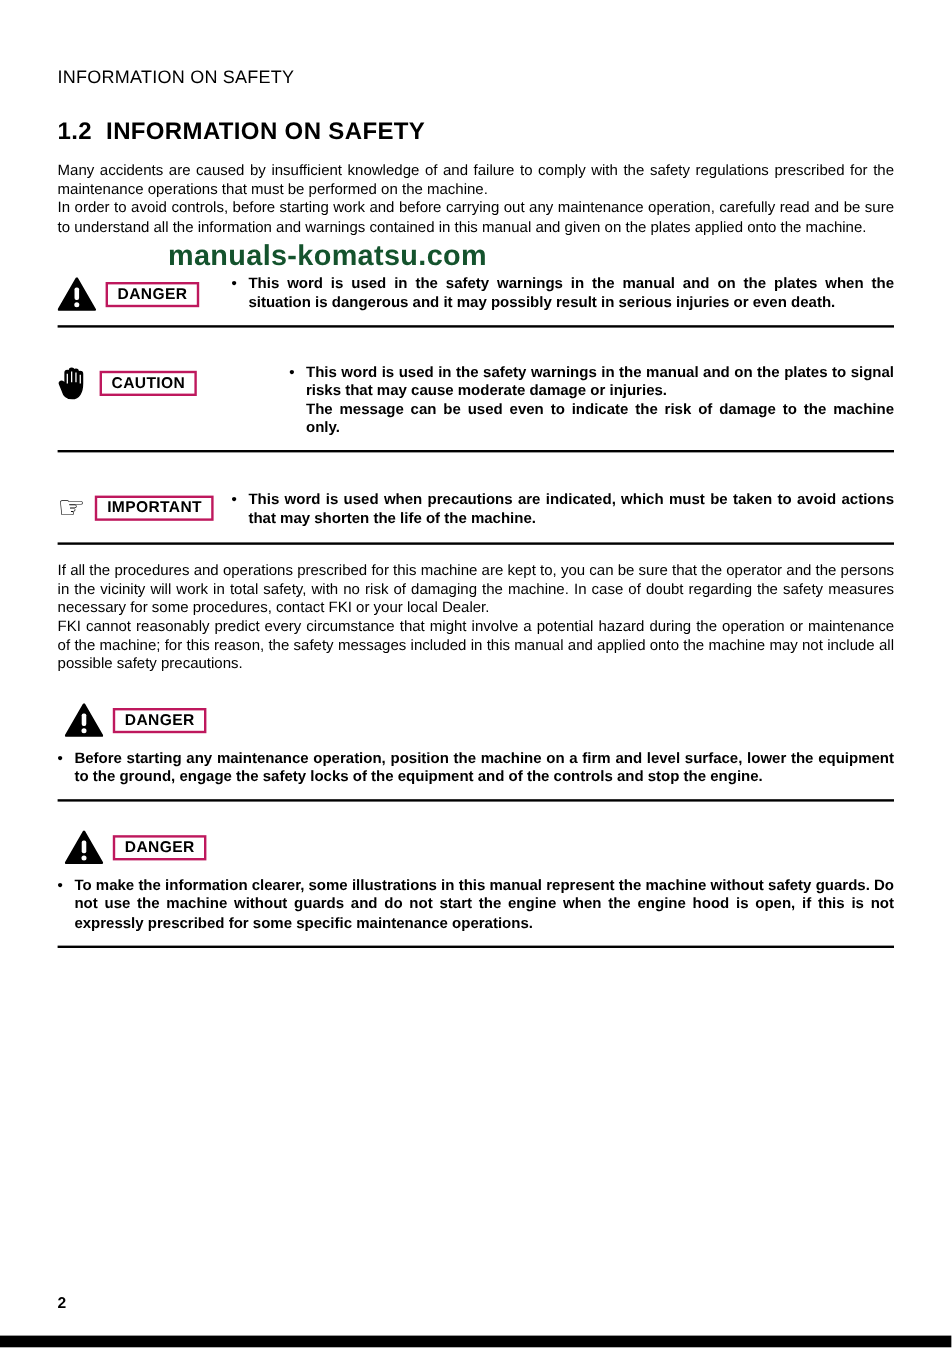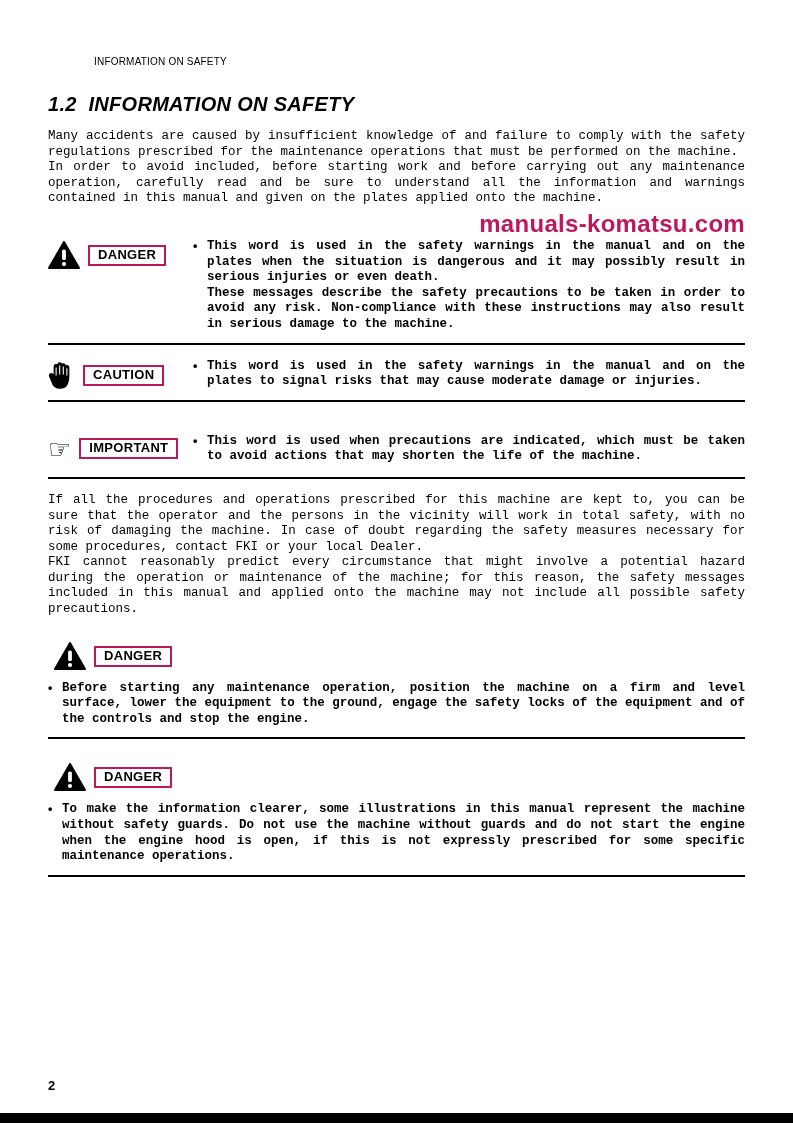--- a/index.html
+++ b/index.html
@@ -4,28 +4,28 @@
 <style>
   * { box-sizing: border-box; }
   html, body { margin: 0; padding: 0; }
   body {
     width: 793px; height: 1123px;
     background: #ffffff; color: #000;
     font-family: "Liberation Sans", "DejaVu Sans", sans-serif;
     position: relative; overflow: hidden;
   }
   .content { padding: 56px 48px 0 48px; }
-  .running-header { font-size: 10px; letter-spacing: .2px; margin-bottom: 26px; margin-left: 46px; }
-  .title { font-size: 20px; font-weight: bold; letter-spacing: .3px; margin: 0 0 13px 0; white-space: pre; font-style: italic; }
-  .para { font-size: 12.5px; line-height: 15.6px; text-align: justify; margin: 0; font-family: Liberation Mono, monospace; }
+  .running-header { font-size: 15px; letter-spacing: .2px; margin-bottom: 26px; }
+  .title { font-size: 20px; font-weight: bold; letter-spacing: .3px; margin: 0 0 13px 0; white-space: pre; }
+  .para { font-size: 12.5px; line-height: 15.6px; text-align: justify; margin: 0; }
   .bold { font-weight: bold; }
-  .watermark { font-size: 24px; font-weight: bold; color: #be185d; margin: 3px 0 1px 92px; letter-spacing: .3px; text-align: right; }
+  .watermark { font-size: 24px; font-weight: bold; color: #14532d; margin: 3px 0 1px 92px; letter-spacing: .3px; }
 
   .block { display: grid; grid-template-columns: 145px 1fr; align-items: start; }
-  .block.mt30 { margin-top: 14px; }
+  .block.mt30 { margin-top: 30px; gap: 48px; }
   .block.mt32 { margin-top: 32px; }
   .block-head { display: flex; align-items: center; gap: 8px; padding-top: 2px; }
   .label-box {
     border: 2px solid #be185d; font-weight: bold; font-size: 13px;
     padding: 0 8px 2px 8px; letter-spacing: .3px; white-space: nowrap;
   }
   .b { display: flex; }
   .bullet { flex: 0 0 14px; width: 14px; font-weight: bold; font-size: 12.5px; line-height: 15.6px; }
   .b .para { flex: 1; }
   .cont { padding-left: 14px; }
@@ -46,60 +46,60 @@
 </head>
 <body>
 
 <div class="content">
 
   <div class="running-header">INFORMATION ON SAFETY</div>
 
   <h1 class="title">1.2  INFORMATION ON SAFETY</h1>
 
   <p class="para">Many accidents are caused by insufficient knowledge of and failure to comply with the safety regulations prescribed for the maintenance operations that must be performed on the machine.</p>
-  <p class="para">In order to avoid included, before starting work and before carrying out any maintenance operation, carefully read and be sure to understand all the information and warnings contained in this manual and given on the plates applied onto the machine.</p>
+  <p class="para">In order to avoid controls, before starting work and before carrying out any maintenance operation, carefully read and be sure to understand all the information and warnings contained in this manual and given on the plates applied onto the machine.</p>
 
   <div class="watermark">manuals-komatsu.com</div>
 
   <div class="block">
     <div class="block-head">
       <span class="icon">
         <svg width="32" height="29" viewBox="0 0 32 29">
           <path d="M16 1 L31 27 L1 27 Z" fill="#000" stroke="#000" stroke-width="2" stroke-linejoin="round"></path>
           <rect x="14.1" y="8.5" width="3.8" height="10.5" rx="1.6" fill="#fff"></rect>
           <circle cx="16" cy="23" r="2.1" fill="#fff"></circle>
         </svg>
       </span>
       <span class="label-box">DANGER</span>
     </div>
     <div class="block-body">
       <div class="b">
         <span class="bullet">•</span>
         <p class="para bold">This word is used in the safety warnings in the manual and on the plates when the situation is dangerous and it may possibly result in serious injuries or even death.</p>
       </div>
-      <p class="para bold cont">These messages describe the safety precautions to be taken in order to avoid any risk. Non-compliance with these instructions may also result in serious damage to the machine.</p>
     </div>
   </div>
   <div class="rule"></div>
 
   <div class="block mt30">
     <div class="block-head">
       <span class="icon">
         <svg width="27" height="29" viewBox="0 0 30 32">
           <path d="M7 15 V6 a2 2 0 0 1 4 0 V4 a2 2 0 0 1 4 0 v1 a2 2 0 0 1 4 0 v2 a2 2 0 0 1 4 0 v9 c0 8-3 14-9.5 14 -5 0-8-3-9-7 l-2.5-6 a2 2 0 0 1 3.6-1.8 z" fill="#000" stroke="#000" stroke-width="1.5" stroke-linejoin="round"></path>
           <path d="M9 16 V7 M13 15 V5 M17 15 V6 M21 16 V8" stroke="#fff" stroke-width="1.2" fill="none"></path>
         </svg>
       </span>
       <span class="label-box">CAUTION</span>
     </div>
     <div class="block-body">
       <div class="b">
         <span class="bullet">•</span>
         <p class="para bold">This word is used in the safety warnings in the manual and on the plates to signal risks that may cause moderate damage or injuries.</p>
       </div>
+      <p class="para bold cont">The message can be used even to indicate the risk of damage to the machine only.</p>
     </div>
   </div>
   <div class="rule"></div>
 
   <div class="block mt32">
     <div class="block-head">
       <span class="icon pointer-glyph">☞</span>
       <span class="label-box">IMPORTANT</span>
     </div>
     <div class="block-body">

